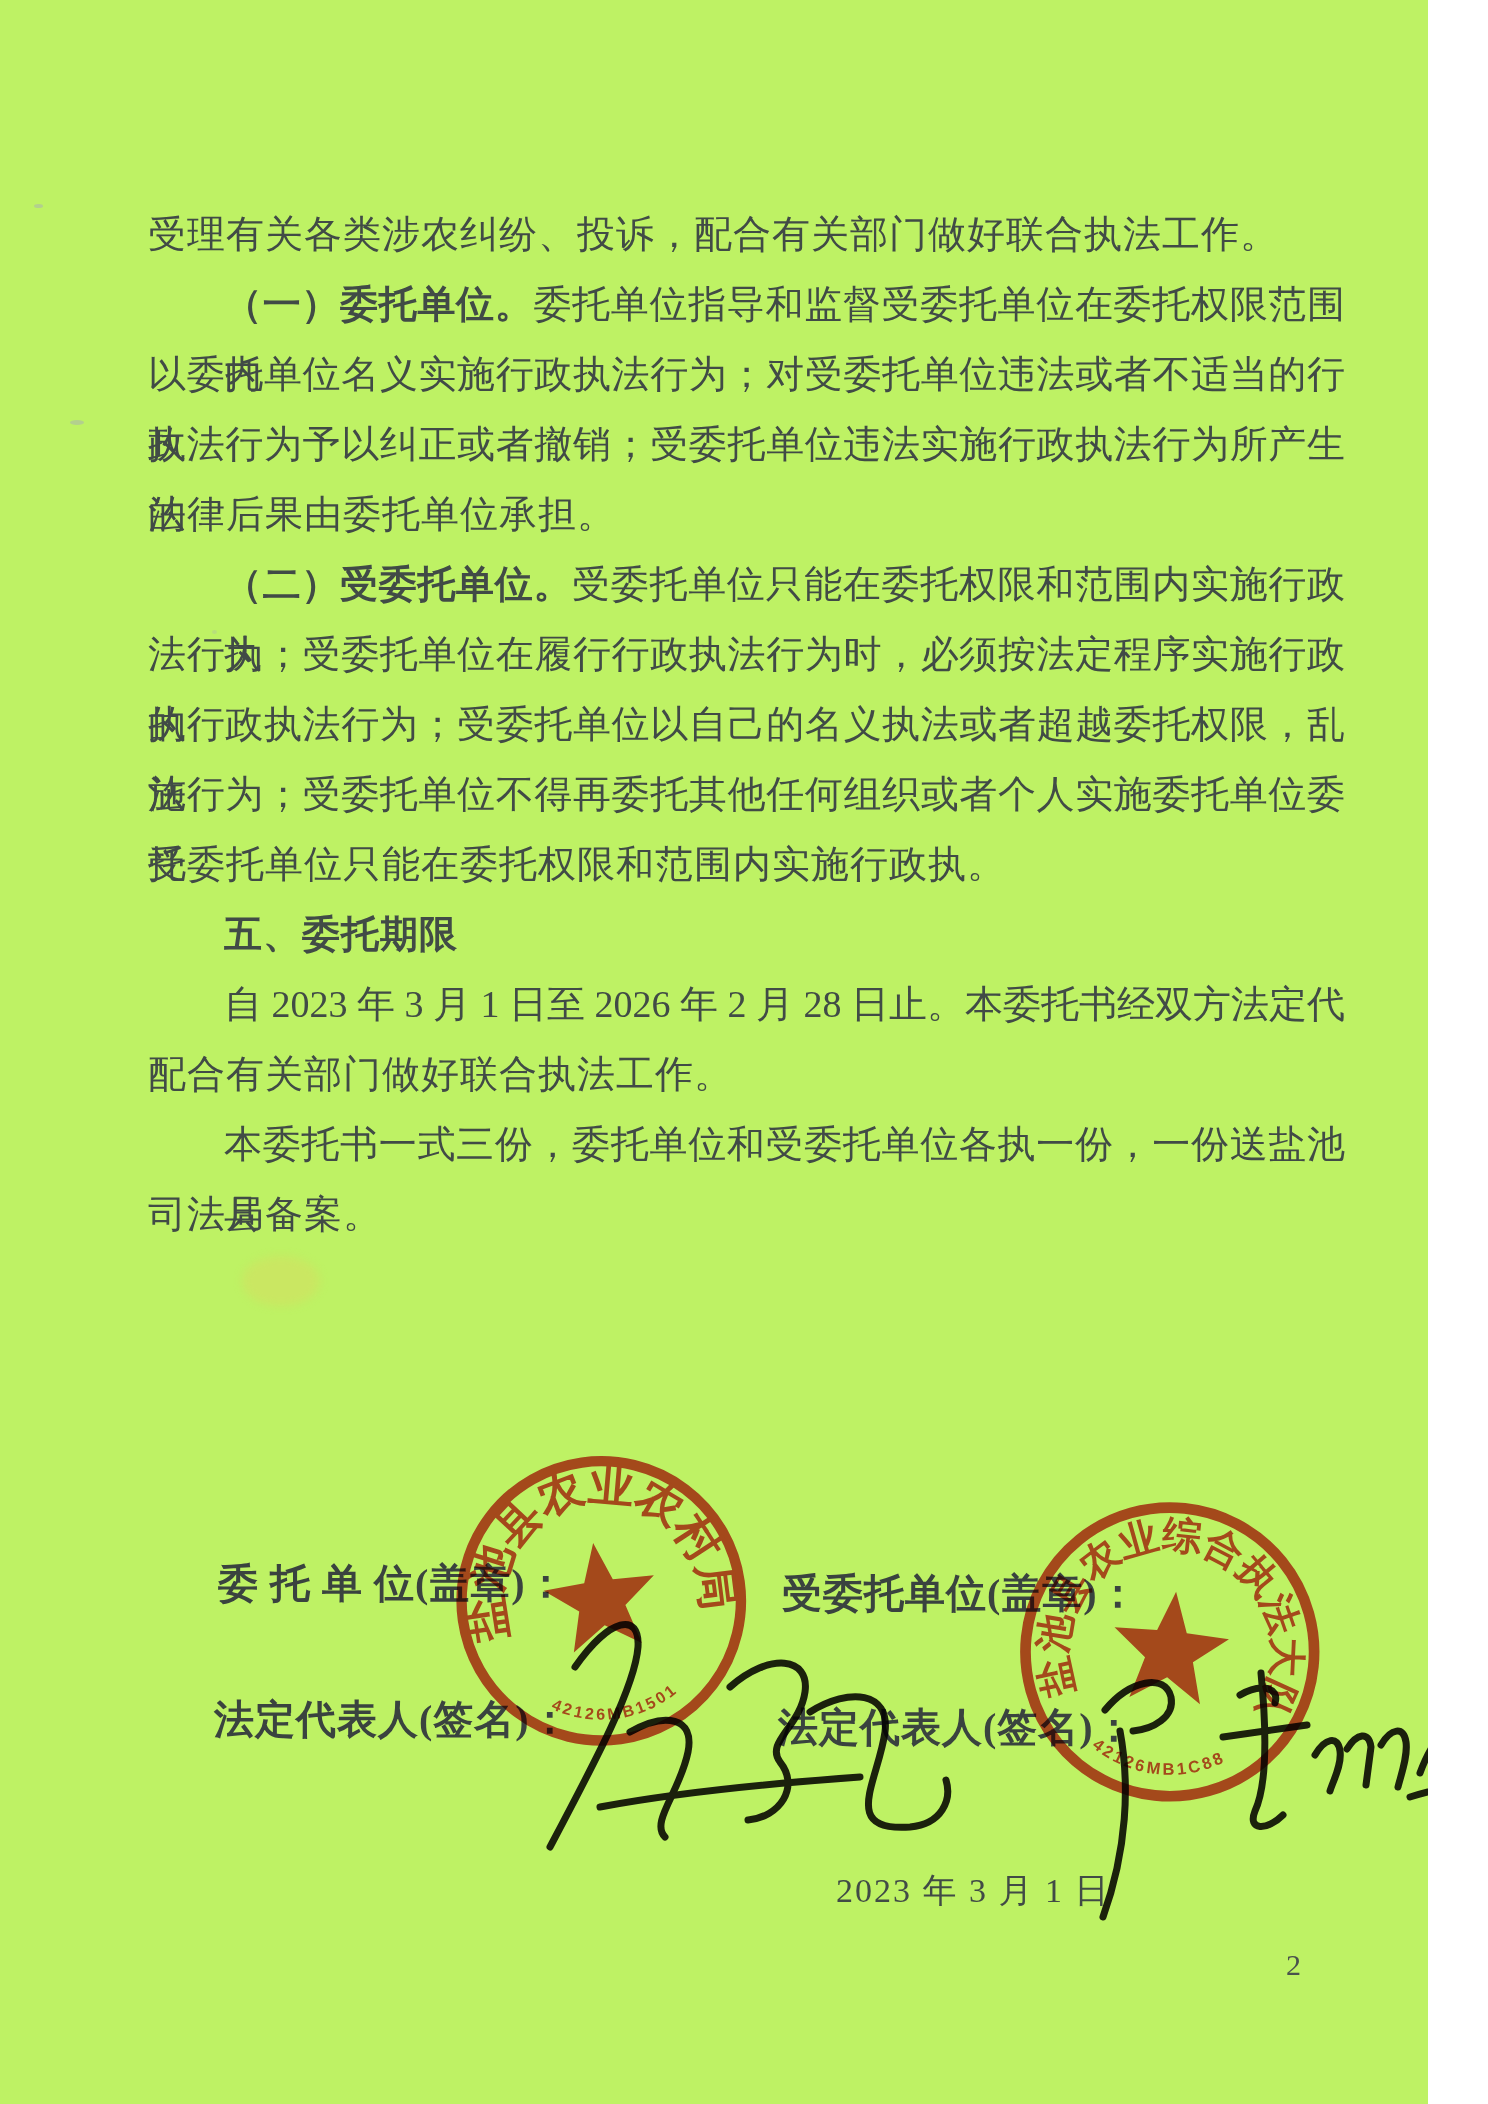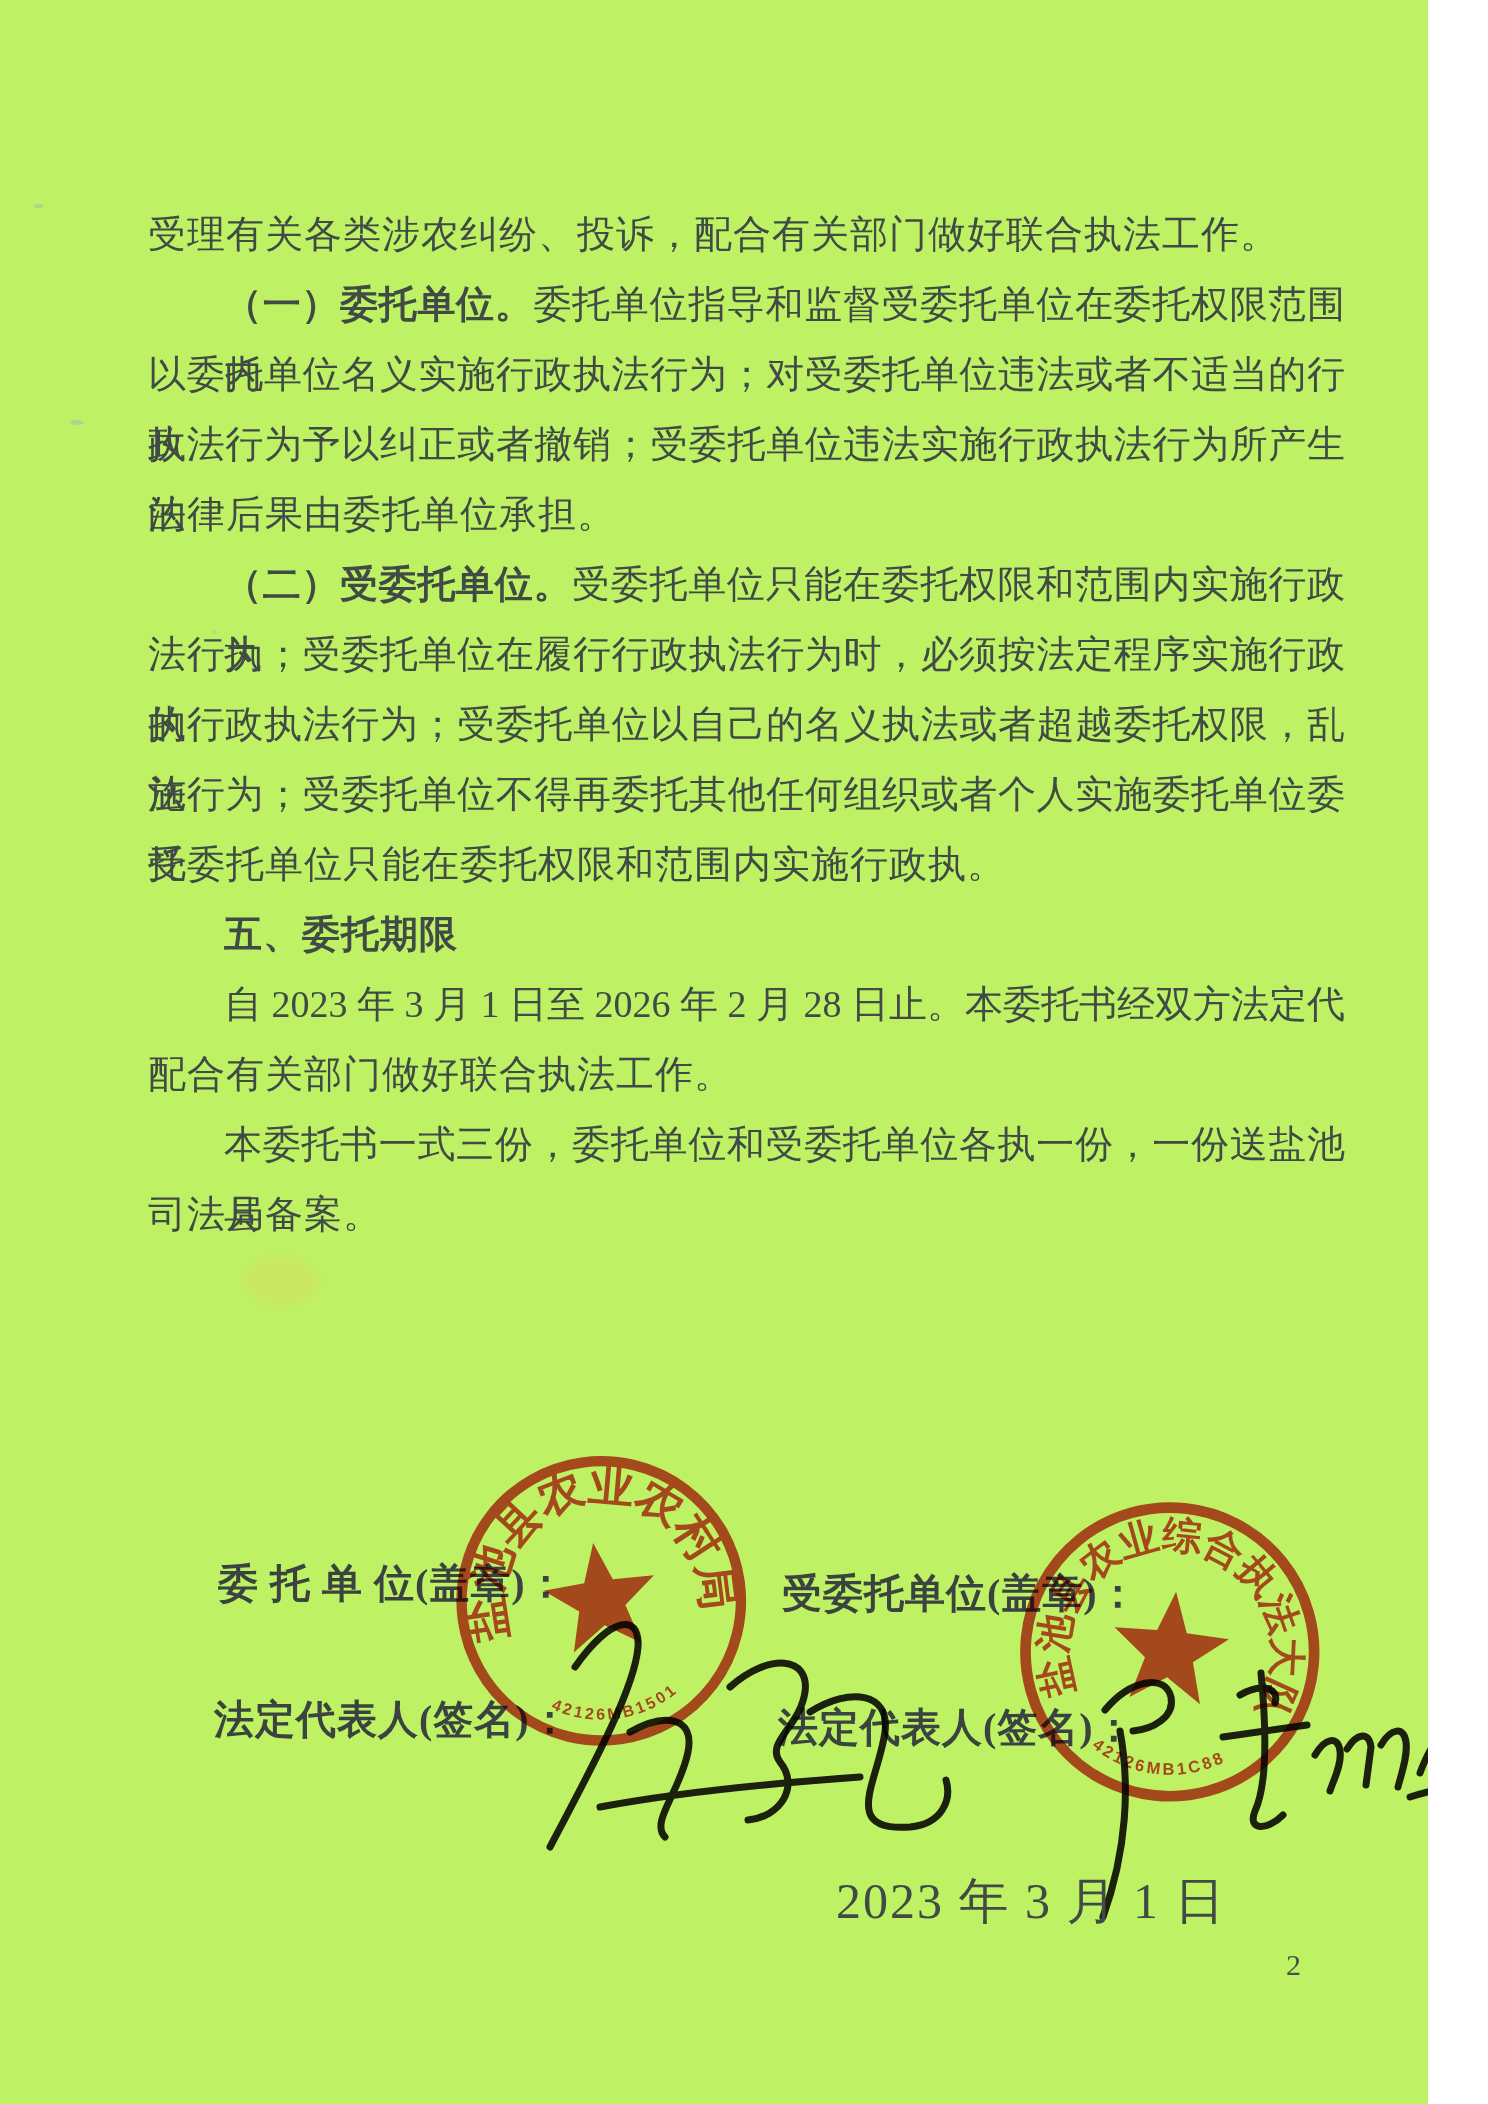--- a/index.html
+++ b/index.html
@@ -20,21 +20,21 @@
   .line{height:70px;white-space:nowrap;letter-spacing:1px;}
   .line.justify{white-space:normal;text-align:justify;text-align-last:justify;letter-spacing:0;}
   .line.indent{padding-left:76px;}
   .lead{font-weight:700;}
   
   .sig-label{
     position:absolute;font-size:40px;font-weight:700;color:#3a433f;
     letter-spacing:1px;white-space:nowrap;
   }
   #date-line{
-    position:absolute;left:836px;top:1868px;font-size:50px;color:#414b46;
+    position:absolute;left:836px;top:1868px;font-size:34px;color:#414b46;
     letter-spacing:2px;white-space:nowrap;font-weight:400;
   }
   #page-number{
     position:absolute;left:1286px;top:1948px;font-size:30px;color:#4a524d;
   }
   
   .seal{position:absolute;mix-blend-mode:multiply;opacity:.9;}
   .seal svg{display:block;}
   .sig{position:absolute;mix-blend-mode:multiply;}
   .seal-org{font-family:"Liberation Serif","DejaVu Serif",serif;font-weight:700;}

